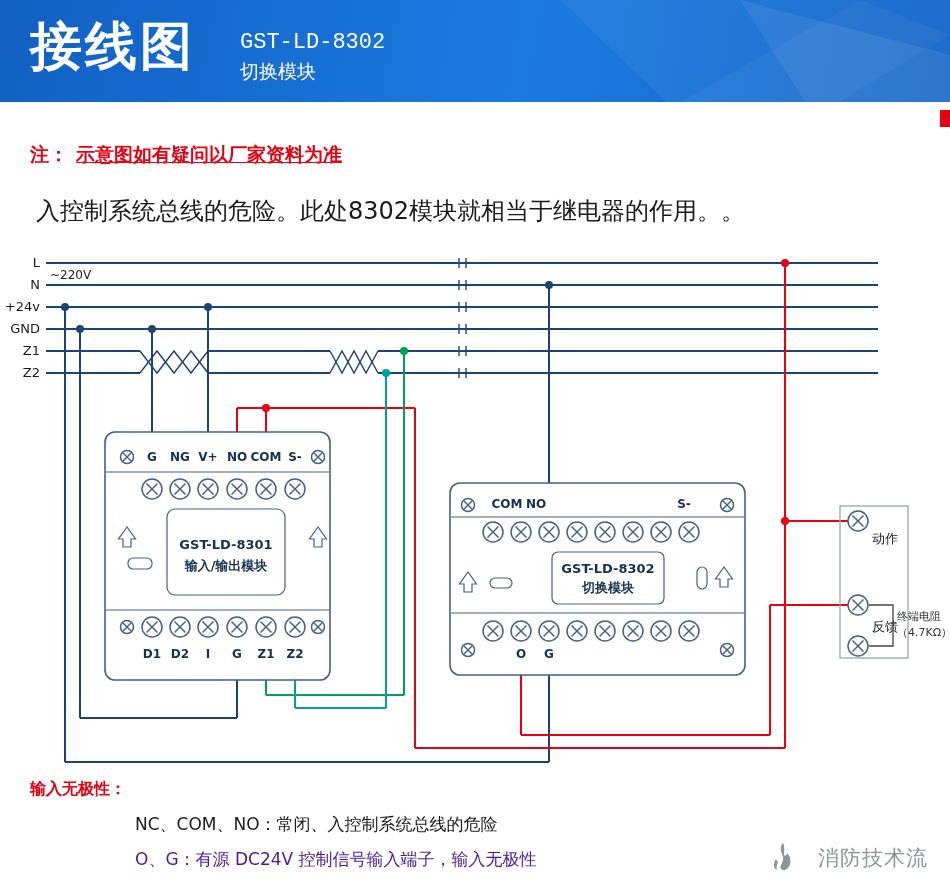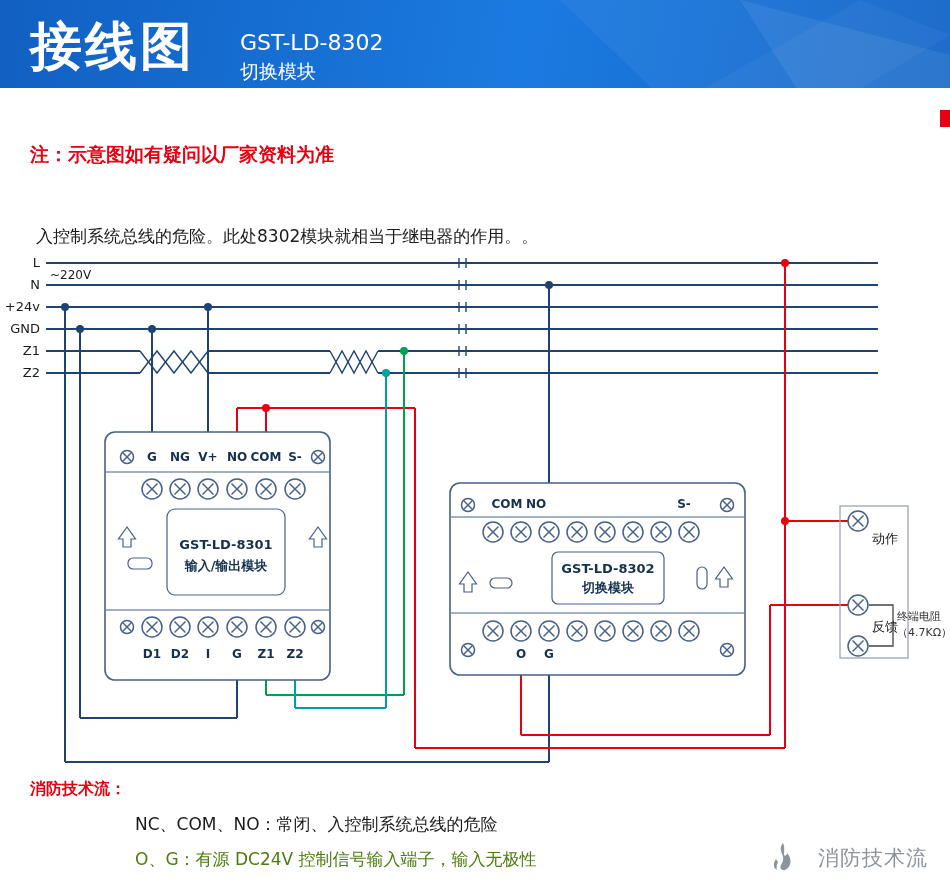--- a/index.html
+++ b/index.html
@@ -1,35 +1,35 @@
 <!DOCTYPE html>
 <html><head>
 <meta charset="utf-8">
 <style>
   *{margin:0;padding:0;box-sizing:border-box}
   html,body{background:#fff}
   body{font-family:"DejaVu Sans","Liberation Sans",sans-serif}
   .page{position:relative;width:950px;height:891px;background:#fff;overflow:hidden}
 
-  .header{position:absolute;top:0;left:0;width:950px;height:88px;
-    background:linear-gradient(100deg,#1160c2 0%,#1b7ae0 55%,#1365c8 100%);}
+  .header{position:absolute;top:0;left:0;width:950px;height:102px;
+    background:linear-gradient(100deg,#1160c2 0%,#1b7ae0 55%,#1365c8 100%);font-family:Liberation Mono, monospace;}
   .header-deco{position:absolute;top:0;left:0;width:950px;height:125px}
   .header-title{position:absolute;left:30px;top:12px;font-size:52px;font-weight:bold;color:#fff;letter-spacing:3px}
   .header-model{position:absolute;left:240px;top:30px;font-size:22px;color:#fff}
   .header-sub{position:absolute;left:240px;top:59px;font-size:19px;color:#fff}
   .red-tab{position:absolute;right:0;top:110px;width:10px;height:17px;background:#e60012}
 
   .note-line1{position:absolute;left:30px;top:142px;font-size:19px;color:#e60012;font-weight:bold}
-  .note-warning{margin-left:0}
+  .note-warning{text-decoration:underline;margin-left:8px}
   .note-body-l1{position:absolute;left:36px;top:174px;font-size:20px;color:#1a1a1a}
-  .note-body-l2{position:absolute;left:36px;top:225px;font-size:17px;color:#1a1a1a}
+  .note-body-l2{position:absolute;left:36px;top:195px;font-size:24px;color:#1a1a1a}
 
   .legend-heading{position:absolute;left:30px;top:779px;font-size:16px;color:#e60012;font-weight:bold}
   .legend-line1{position:absolute;left:135px;top:813px;font-size:17px;color:#1a1a1a}
-  .legend-line2{position:absolute;left:135px;top:848px;font-size:17px;color:#4d7c0f}
+  .legend-line2{position:absolute;left:135px;top:848px;font-size:17px;color:#4c1d95}
 
   .logo{position:absolute;right:22px;bottom:16px;display:flex;align-items:center;gap:19px;color:#8e949c}
   .logo-text{font-size:21px;letter-spacing:1px}
 
   .diagram{position:absolute;top:250px;left:0;width:950px;height:530px}
   svg text{font-family:"DejaVu Sans","Liberation Sans",sans-serif}
   .t-bus{font-size:13px;fill:#1a1a1a}
   .t-volt{font-size:12px;fill:#1a1a1a}
   .t-term{font-size:12px;font-weight:bold;fill:#16304f}
   .t-mod{font-size:13px;font-weight:bold;fill:#16304f}
@@ -279,21 +279,21 @@
       <circle cx="152" cy="329" r="4" fill="#1f4370"></circle>
       <circle cx="80" cy="329" r="4" fill="#1f4370"></circle>
       <circle cx="785" cy="263" r="4" fill="#e60012"></circle>
       <circle cx="785" cy="521" r="4" fill="#e60012"></circle>
       <circle cx="266" cy="408" r="4" fill="#e60012"></circle>
       <circle cx="404" cy="351" r="4" fill="#00a14e"></circle>
       <circle cx="386" cy="373" r="4" fill="#00a0a0"></circle>
     </g>
   </svg>
 
-  <div class="legend-heading">消防技术流：</div>
+  <div class="legend-heading">输入无极性：</div>
   <div class="legend-line1">NC、COM、NO：常闭、入控制系统总线的危险</div>
   <div class="legend-line2">O、G：有源 DC24V 控制信号输入端子，输入无极性</div>
 
   <div class="logo">
     <svg width="34" height="34" viewBox="0 0 34 34">
       <path d="M18 2 C11 11 23 14 16 24 C14 27 17 30 20 29 C27 26 27 17 22 12 C22 15 19 16 19 13 C19 9 20 6 18 2 Z" fill="#8e949c"></path>
       <path d="M11 18 C8 22 8 27 12 29 C11 26 12 23 13 21 Z" fill="#8e949c"></path>
     </svg>
     <span class="logo-text">消防技术流</span>
   </div>

